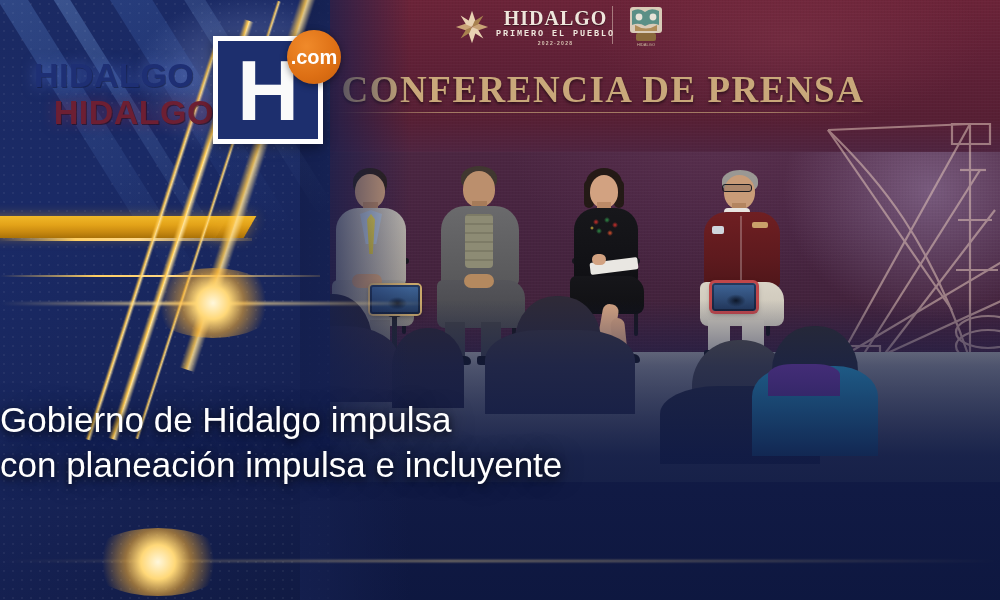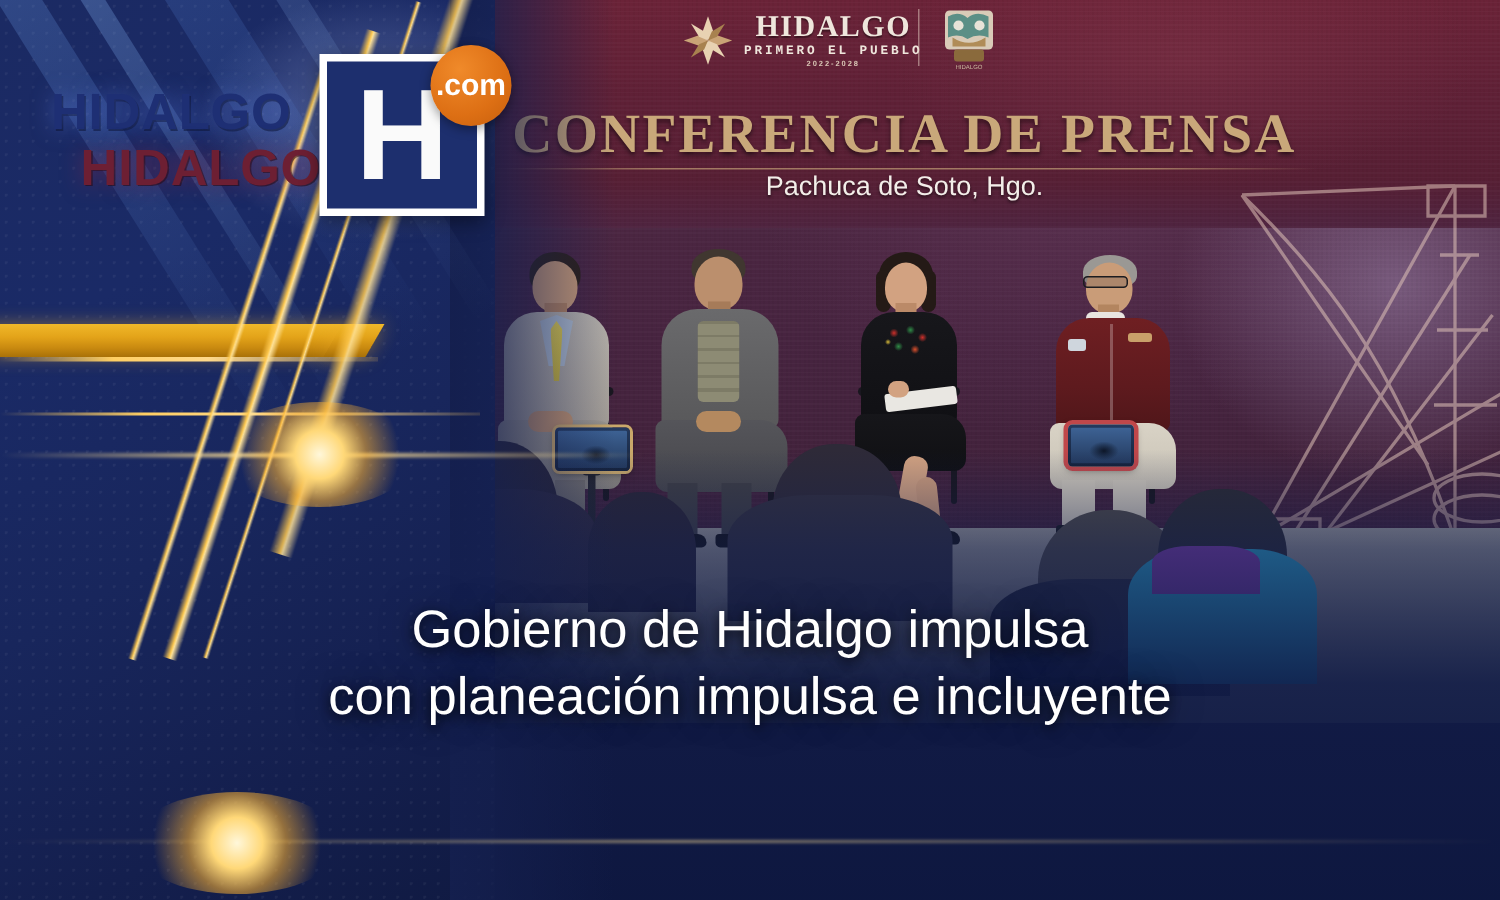--- a/index.html
+++ b/index.html
@@ -254,21 +254,21 @@
   .hglyph { font-weight:700; font-size:86px; line-height:.82; color:#fafafa; }
   .dotcom {
     position:absolute; left:287px; top:30px; width:54px; height:54px; border-radius:50%;
     background:radial-gradient(circle at 36% 30%, #f08a2a, #dd6f14 60%, #c75f0c 100%);
     color:#fff; font-weight:700; font-size:20px;
     display:flex; align-items:center; justify-content:center;
     box-shadow:0 2px 7px rgba(0,0,0,.4);
   }
 
   
-  .headline { position:absolute; left:0; top:398px; width:1000px; text-align:center; }
+  .headline { position:absolute; left:0; top:398px; width:1000px; text-align:left; }
   .hl-line {
     font-size:35px; color:#ffffff; line-height:1.28;
     text-shadow:0 2px 7px rgba(0,0,0,.75), 0 0 22px rgba(0,0,0,.5);
   }
   .hl-line.accent { font-weight:700; color:#f6b81f; font-size:35px;
     text-shadow:0 2px 7px rgba(0,0,0,.8), 0 0 22px rgba(0,0,0,.45); }
 </style>
 </head>
 <body>
 
@@ -335,21 +335,20 @@
         <circle cx="13" cy="12" r="3.4" fill="#e8e3d8"></circle>
         <circle cx="27" cy="12" r="3.4" fill="#e8e3d8"></circle>
         <path d="M9 20 q11 7 22 0 v6 H9 Z" fill="#b08c58"></path>
         <rect x="10" y="28" width="20" height="8" rx="2" fill="#8a6a3c"></rect>
         <text x="20" y="41" font-size="4" fill="#cbb9a0" text-anchor="middle" font-family="sans-serif">HIDALGO</text>
       </svg>
     </div>
 
     <div class="conf-title">CONFERENCIA DE PRENSA</div>
     <div class="conf-rule"></div>
-    <div class="conf-sub">Pachuca de Soto, Hgo.</div>
 
     <div class="chair" style="left:343px;top:258px;width:66px;height:6px;"></div>
     <div class="chair" style="left:346px;top:262px;width:4px;height:72px;"></div>
     <div class="chair" style="left:402px;top:262px;width:4px;height:72px;"></div>
     <div class="chair" style="left:448px;top:260px;width:70px;height:6px;"></div>
     <div class="chair" style="left:452px;top:264px;width:4px;height:74px;"></div>
     <div class="chair" style="left:512px;top:264px;width:4px;height:74px;"></div>
     <div class="chair" style="left:572px;top:258px;width:68px;height:6px;"></div>
     <div class="chair" style="left:576px;top:262px;width:4px;height:74px;"></div>
     <div class="chair" style="left:634px;top:262px;width:4px;height:74px;"></div>

